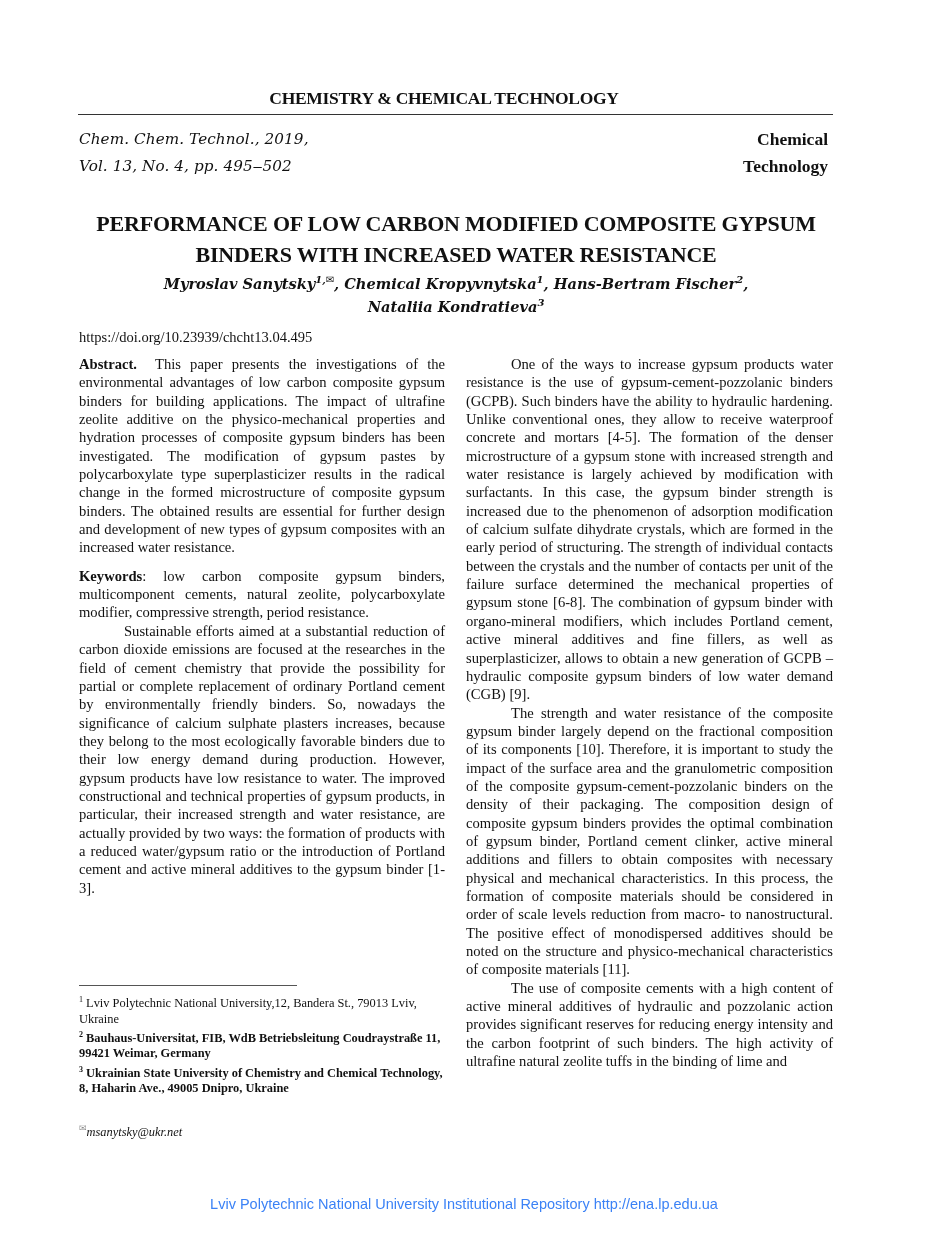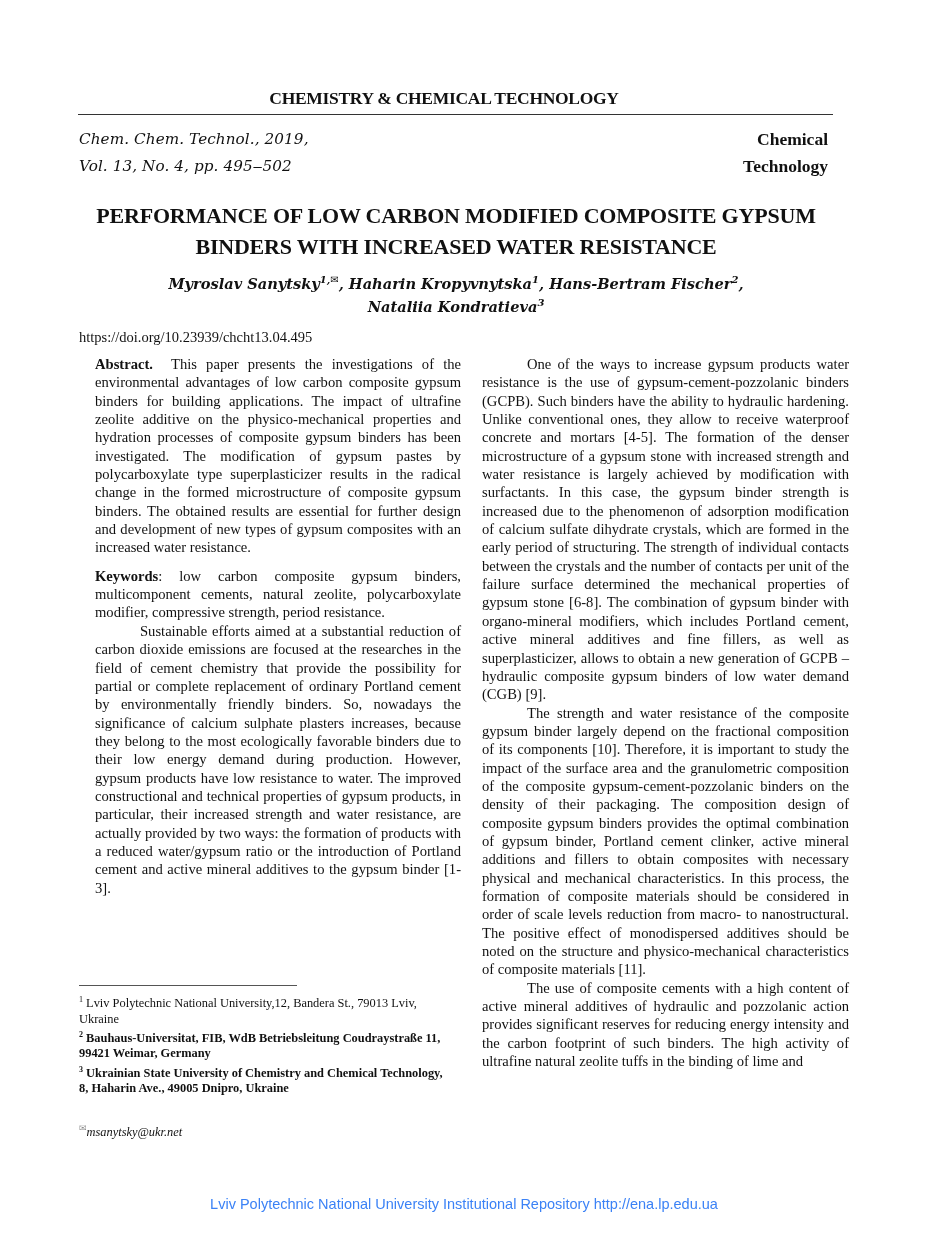--- a/index.html
+++ b/index.html
@@ -10,34 +10,34 @@
       position: absolute; left: 66px; width: 756px; top: 87px;
       text-align: center; font-size: 17.5px; font-weight: bold; letter-spacing: -0.3px;
       line-height: 22px;
     }
     .head-rule { position: absolute; left: 78px; width: 755px; top: 114px; height: 0; border-top: 1px solid #333; }
 
     .citation { position: absolute; left: 79px; top: 126px; font-style: italic; font-size: 17.5px; line-height: 27px; letter-spacing: 0.1px; font-family: "DejaVu Serif", serif; font-size: 15.2px; }
     .journal-brand { position: absolute; right: 100px; top: 126px; text-align: right; font-weight: bold; font-size: 17.5px; line-height: 27px; }
 
     .title {
-      position: absolute; left: 70px; width: 772px; top: 200px;
+      position: absolute; left: 70px; width: 772px; top: 208px;
       text-align: center; font-weight: bold; font-size: 22px; line-height: 31px; letter-spacing: -0.2px;
     }
     .authors {
       position: absolute; left: 78px; width: 756px; top: 270px;
       text-align: center; font-style: italic; font-weight: bold; font-size: 14.6px; line-height: 19px;
       font-family: "DejaVu Serif", serif;
     }
     .authors sup { font-size: 10px; }
     .mail-glyph { font-size: 10px; font-style: normal; font-weight: normal; vertical-align: super; }
 
     .doi { position: absolute; left: 79px; top: 328px; font-size: 14.5px; line-height: 18px; }
 
-    .col { position: absolute; top: 355px; font-size: 14.6px; line-height: 18.35px; text-align: justify; margin-left: 16px; }
+    .col { position: absolute; top: 355px; font-size: 14.6px; line-height: 18.35px; text-align: justify; }
     .col-left { left: 79px; width: 366px; }
     .col-right { left: 466px; width: 367px; }
 
     .para { text-align: justify; }
     .indent { text-indent: 45px; }
     .bold-lead { font-weight: bold; }
 
     .keywords { margin-top: 10px; }
     .section-heading {
       margin-top: 17px; margin-bottom: 4px;
@@ -73,21 +73,21 @@
 </div>
 
 <div class="title">
   <div>PERFORMANCE OF LOW CARBON MODIFIED COMPOSITE GYPSUM</div>
   <div>BINDERS WITH INCREASED WATER RESISTANCE</div>
 </div>
 
 <div class="authors">
   <div>
     <span>Myroslav Sanytsky</span><sup>1,</sup><span class="mail-glyph">✉</span>,
-    <span>Haharin Kropyvnytska</span><sup>1</sup>,
+    <span>Chemical Kropyvnytska</span><sup>1</sup>,
     <span>Hans-Bertram Fischer</span><sup>2</sup>,
   </div>
   <div>
     <span>Nataliia Kondratieva</span><sup>3</sup>
   </div>
 </div>
 
 <div class="doi">https://doi.org/10.23939/chcht13.04.495</div>
 
 <div class="col col-left">

